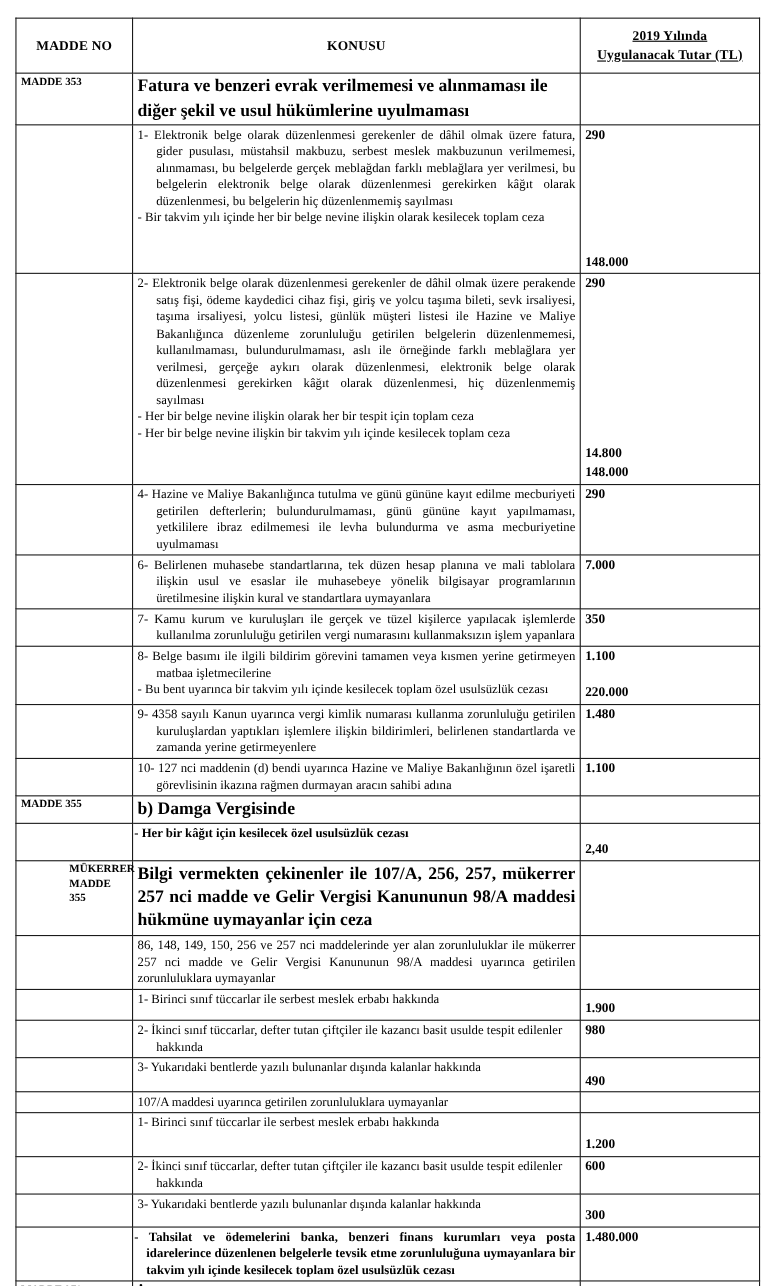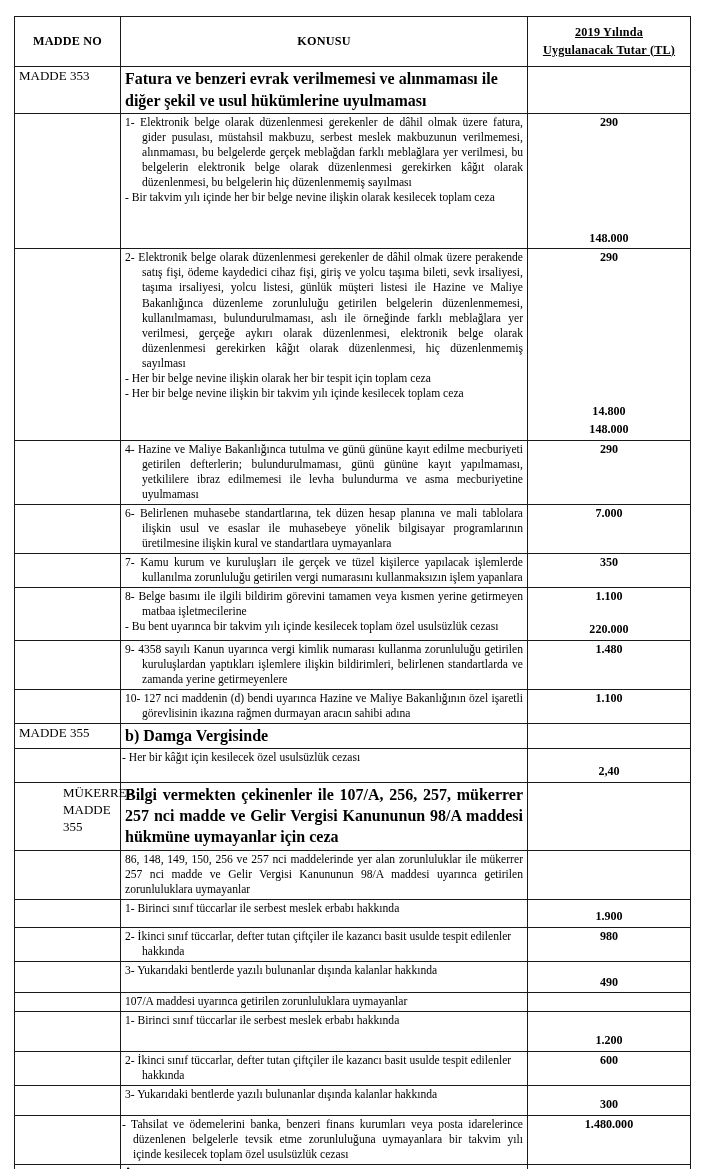--- a/index.html
+++ b/index.html
@@ -60,22 +60,22 @@
     display: block;
     line-height: 1.45;
   }
   .head-amount span {
     text-decoration: underline;
     white-space: nowrap;
   }
 
   
   .madde-cell {
-    font-weight: normal;
-    font-size: 13px;
+    font-weight: bold;
+    font-size: 10px;
     padding-top: 2px;
     padding-left: 6px;
     white-space: nowrap;
   }
   .madde-cell.two-line { line-height: 1.32; white-space: normal; padding-left: 48px; }
 
   .konu-bold {
     font-weight: bold;
     font-size: 16px;
     line-height: 1.33;
@@ -93,32 +93,32 @@
     padding-left: 17px;
     text-indent: -17px;
     display: block;
   }
   .sub-item {
     display: block;
     padding-left: 11px;
     text-indent: -11px;
     margin-top: 0px;
   }
-  .indent-sm { padding-left: 8px; }
+  .indent-sm { padding-left: 8px; font-weight: bold; }
 
   .amount-cell {
     text-align: center;
     font-weight: bold;
     font-size: 12.1px;
     vertical-align: top;
     padding-top: 3px;
   }
   .amount-cell .amt {
     display: block;
-    text-align: center;
+    text-align: left;
   }
   .amount-cell .amt.pushdown-1 { }
   .amount-cell .amt.gap-big    { margin-top: 100px; }
   .amount-cell .amt.gap-sm     { margin-top: 2px; }
 </style>
 </head>
 <body>
 
 <div class="page">
 

